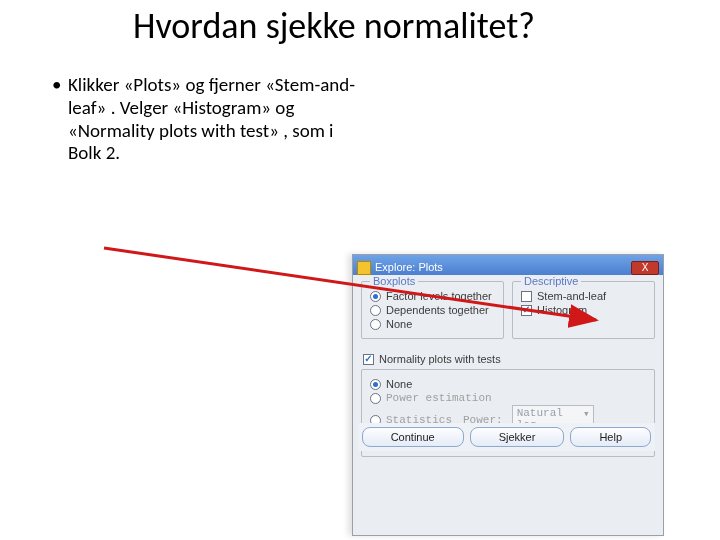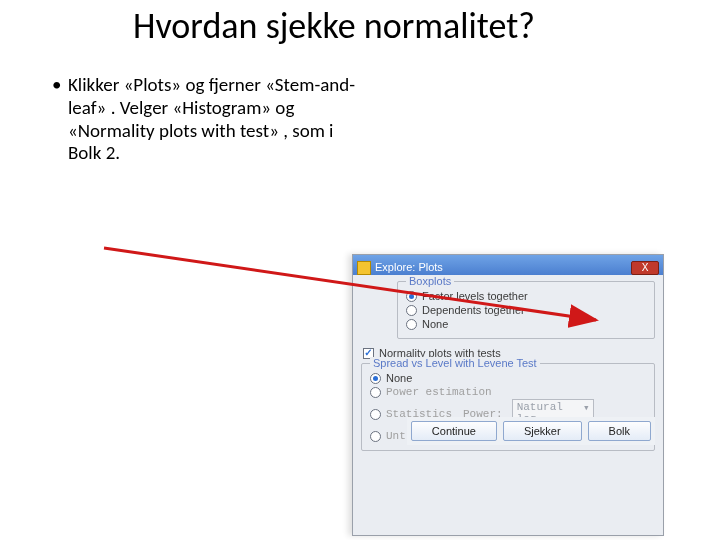--- a/index.html
+++ b/index.html
@@ -15,32 +15,32 @@
   .bullets2 li::before { content: "•"; position: absolute; left: 0; top: 0; }
 
   
   .dialog { position: absolute; right: 4px; top: 254px; width: 312px; height: 282px; background: #eaedf2; border: 1px solid #9aa0aa; font-family: "Tahoma", "Segoe UI", sans-serif; font-size: 11px; color: #222; box-shadow: -4px 0 6px rgba(0,0,0,0.12); }
   .dlg-titlebar { height: 20px; background: linear-gradient(#6fa3e6,#4b7fd0); color: #fff; display: flex; align-items: flex-end; justify-content: space-between; padding: 0 4px 0 4px; font-size: 11px; }
   .dlg-titlebar .ico { display: inline-block; width: 14px; height: 14px; background: #f4c430; border: 1px solid #b58a00; margin-right: 4px; vertical-align: middle; }
   .dlg-close { width: 28px; height: 14px; background: #c0392b; color: #fff; text-align: center; line-height: 12px; font-size: 10px; border: 1px solid #7a1f14; border-radius: 2px; cursor: default; }
   .dlg-body { position: relative; padding: 6px 8px 0 8px; }
   .fieldset { border: 1px solid #b8bcc4; border-radius: 2px; padding: 6px 8px 6px 8px; position: relative; margin-bottom: 6px; }
   .fieldset .legend { position: absolute; top: -7px; left: 8px; background: #eaedf2; padding: 0 3px; font-size: 11px; color: #5a79c7; }
-  .row-flex { display: flex; gap: 8px; margin-left: 36px; }
+  .row-flex { display: flex; gap: 8px; }
   .row-flex .fieldset { flex: 1 1 50%; }
   .opt, .chk { display: flex; align-items: center; gap: 5px; margin: 2px 0; color: #3b3b3b; }
   .radio { width: 11px; height: 11px; border: 1px solid #6b7280; border-radius: 50%; background: #fff; display: inline-flex; align-items: center; justify-content: center; flex-shrink:0; }
   .radio.sel::after { content: ""; width: 5px; height: 5px; border-radius: 50%; background: #2b6fd6; }
   .checkbox { width: 11px; height: 11px; border: 1px solid #6b7280; background: #fff; display: inline-flex; align-items: center; justify-content: center; flex-shrink:0; }
   .checkbox.sel::after { content: "✓"; font-size: 10px; line-height: 1; color: #2b6fd6; font-weight: bold; }
   .dim { color: #a0a0a0; font-family: Liberation Mono, monospace; }
   .powersel { display: inline-block; border: 1px solid #b8bcc4; background: #f4f5f7; color: #9aa0aa; padding: 1px 18px 1px 4px; font-size: 11px; margin-left: 4px; position: relative; top: -1px; width: 82px; }
   .powersel::after { content: "▾"; position: absolute; right: 3px; top: 1px; color: #9aa0aa; }
   .btnbar { position: absolute; bottom: 6px; right: 8px; display: flex; gap: 6px; background: #eef1f5; padding: 4px; }
-  .btn { border: 1px solid #8fa8cf; background: linear-gradient(#fdfdfe,#e4ecf7); padding: 3px 20px; font-size: 11px; border-radius: 2px; cursor: default; }
+  .btn { border: 1px solid #8fa8cf; background: linear-gradient(#fdfdfe,#e4ecf7); padding: 3px 28px; font-size: 11px; border-radius: 8px; cursor: default; }
 
   
   .arrow-svg { position: absolute; left: 100px; top: 244px; pointer-events: none; }
 </style>
 </head>
 <body>
 
 <div class="slide">
   <h1 class="title">Hvordan sjekke normalitet?</h1>
 
@@ -66,29 +66,39 @@
             </div>
           <div class="opt">
               <span class="radio"></span>
               <span>Dependents together</span>
             </div>
           <div class="opt">
               <span class="radio"></span>
               <span>None</span>
             </div>
         </div>
+        <div class="fieldset">
+          <span class="legend">Descriptive</span>
+          <div class="chk">
+              <span class="checkbox"></span>
+              <span>Stem-and-leaf</span>
+            </div>
+          <div class="chk">
+              <span class="checkbox sel"></span>
+              <span>Histogram</span>
+            </div>
+        </div>
       </div>
 
-      <div class="chk" style="margin:2px 0 4px 2px;">
+      <div class="chk" style="margin:8px 0 4px 2px;">
           <span class="checkbox sel"></span>
           <span>Normality plots with tests</span>
         </div>
 
       <div class="fieldset">
-        <span class="legend">Spread vs Level with Levene Test</span>
         <div class="opt">
             <span class="radio sel"></span>
             <span>None</span>
           </div>
         <div class="opt dim">
             <span class="radio"></span>
             <span>Power estimation</span>
           </div>
         <div class="opt dim">
             <span class="radio"></span>
@@ -98,21 +108,21 @@
           </div>
         <div class="opt dim">
             <span class="radio"></span>
             <span>Untransformed</span>
           </div>
       </div>
 
       <div class="btnbar">
         <span class="btn">Continue</span>
         <span class="btn">Sjekker</span>
-        <span class="btn">Bolk</span>
+        <span class="btn">Help</span>
       </div>
     </div>
   </div>
 
   <svg class="arrow-svg" width="540" height="120">
     <defs>
       <marker id="ah" markerWidth="10" markerHeight="8" refX="9" refY="4" orient="auto">
         <polygon points="0,0 10,4 0,8" fill="#d01818"></polygon>
       </marker>
     </defs>

